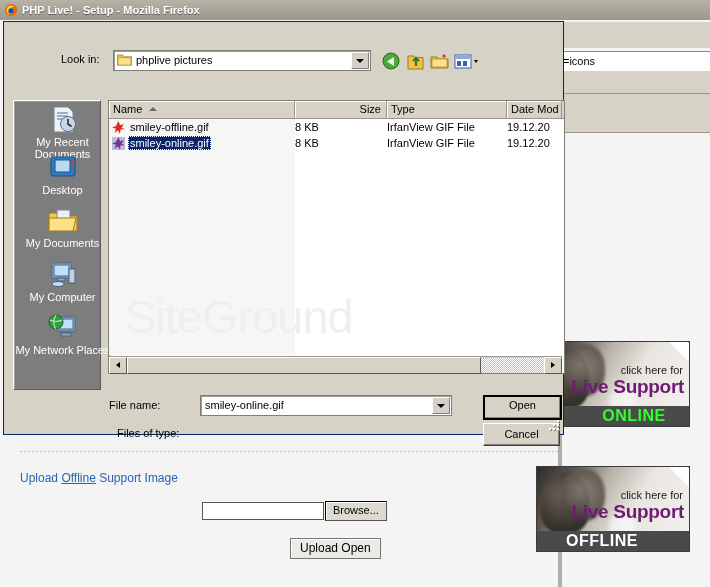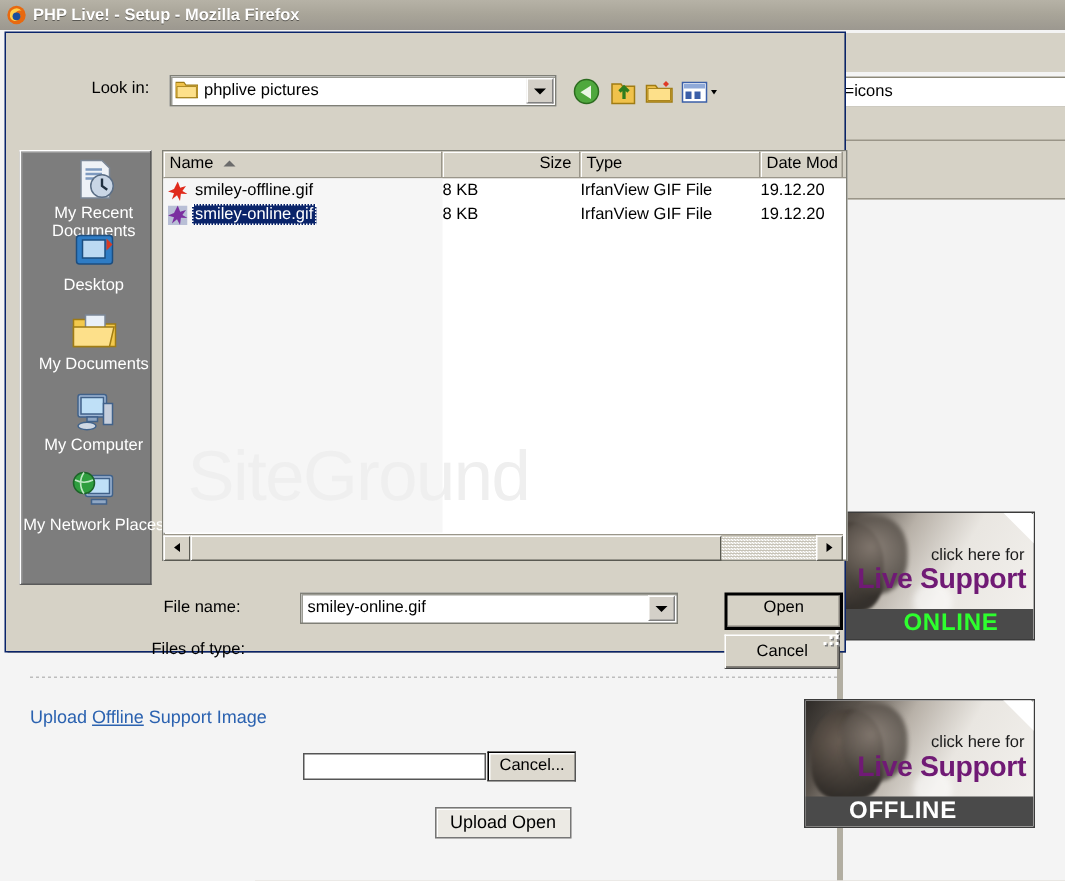--- a/index.html
+++ b/index.html
@@ -177,21 +177,21 @@
   }
   .sbtn{width:16px;height:15px;background:#d6d2c6;border:1px solid #fff;
     border-right-color:#5a5a52;border-bottom-color:#5a5a52;display:flex;align-items:center;justify-content:center;}
   .tri-left{width:0;height:0;border-top:3px solid transparent;border-bottom:3px solid transparent;border-right:4px solid #000;}
   .tri-right{width:0;height:0;border-top:3px solid transparent;border-bottom:3px solid transparent;border-left:4px solid #000;}
   #hthumb{height:15px;background:#d6d2c6;border:1px solid #fff;border-right-color:#5a5a52;border-bottom-color:#5a5a52;}
   #htrack{flex:1;height:15px;background:
     repeating-conic-gradient(#ffffff 0% 25%, #c7c3b7 0% 50%) 0 0/2px 2px;}
 
   #fname-label{position:absolute;left:104px;top:376px;font-size:11px;}
-  #ftype-label{position:absolute;left:96px;top:404px;font-size:11px;}
+  #ftype-label{position:absolute;left:112px;top:404px;font-size:11px;}
   .combo{
     position:absolute;left:195px;width:250px;height:19px;background:#fff;
     border:1px solid #7f7f76;box-shadow:inset 1px 1px 0 #9c9c94;
   }
   .combo .txt{position:absolute;left:4px;top:3px;font-size:11px;}
   .combo .arrowbox{position:absolute;right:1px;top:1px;width:16px;height:15px;background:#d4d0c8;
     border:1px solid #fff;border-right-color:#808080;border-bottom-color:#808080;
     display:flex;align-items:center;justify-content:center;}
   #fname-combo{top:372px;}
   #ftype-combo{top:400px;}
@@ -228,21 +228,21 @@
 
 
   <div id="page-watermark">SiteGround</div>
 
   <div id="lower-section">
     <div id="dotline"></div>
     <div id="upload-label"><span>Upload </span><span class="u">Offline</span><span> Support Image</span></div>
   </div>
 
   <div id="file-input-row">
-    <span id="fakefile" title=""></span><span id="browse-btn">Cancel...</span>
+    <span id="fakefile" title=""></span><span id="browse-btn">Browse...</span>
   </div>
   <div id="upload-btn">Upload Open</div>
 
   <div class="banner" id="banner-online">
     <div class="photo"></div>
     <div class="blurhead"></div>
     <div class="blurhead2"></div>
     <div class="bokeh"></div>
     <div class="clickfor">click here for</div>
     <div class="livesupport">Live Support</div>

